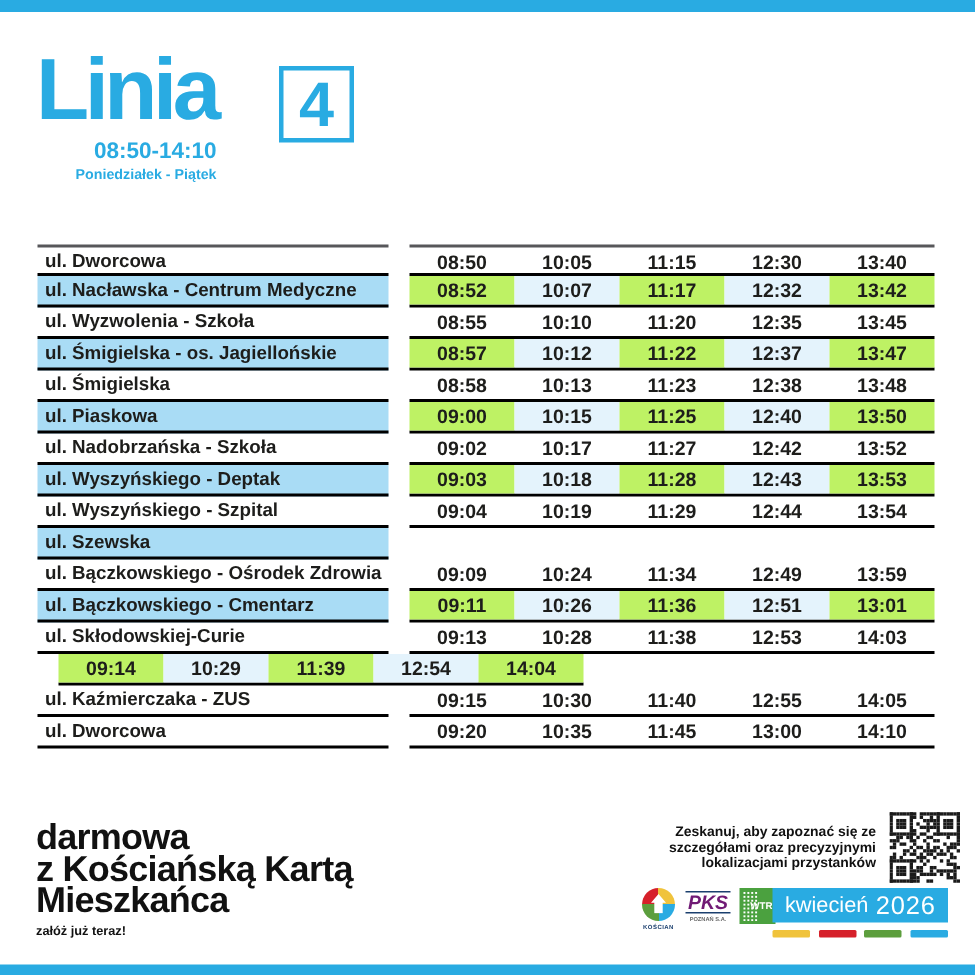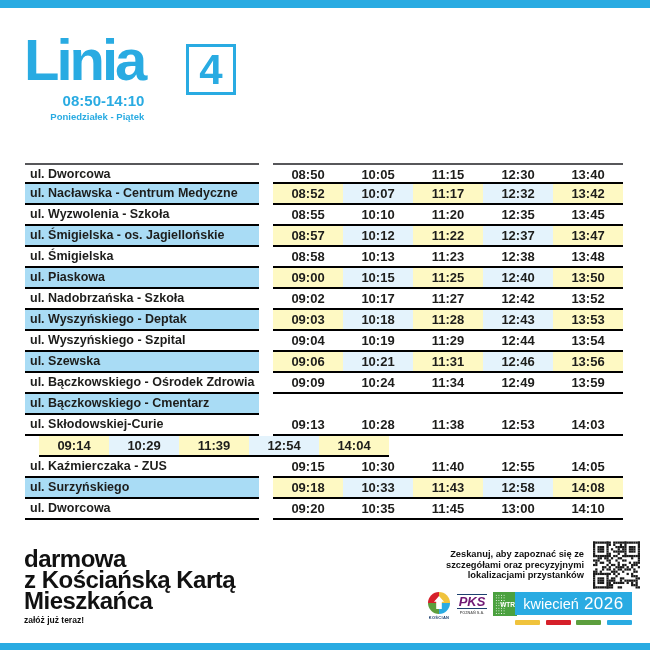--- a/index.html
+++ b/index.html
@@ -32,21 +32,21 @@
   .stop {
     width:234px; font-size:12.5px; font-weight:bold; line-height:19px;
     padding-left:5px; white-space:nowrap; overflow:hidden;
   }
   .gap { width:14px; }
   .times { width:350px; display:flex; }
   .time {
     width:70px; text-align:center; font-size:13px; font-weight:bold; line-height:19px;
   }
   .row.hl .stop { background:#a9dcf5; }
-  .row.hl .time.med { background:#fef9c3;text-align:center; }
+  .row.hl .time.med { background:#bef264;text-align:center; }
   .row.hl .time.pale { background:#e4f3fc; }
 
   
   .promo { position:absolute; left:24px; top:548px; }
   .promo-line { font-size:24px; font-weight:bold; color:#111111; line-height:21px; letter-spacing:-0.5px; }
   .promo-sub { font-size:8.5px; font-weight:bold; color:#111111; margin-top:4px; }
 
   
   .qr-caption {
     position:absolute; right:66px; top:549px; width:200px; text-align:right;
@@ -203,42 +203,42 @@
         <div class="time">09:04</div>
         <div class="time">10:19</div>
         <div class="time">11:29</div>
         <div class="time">12:44</div>
         <div class="time">13:54</div>
       </div>
     </div>
     <div class="row hl">
       <div class="stop">ul. Szewska</div>
       <div class="gap"></div>
-      <div class="times">
-        <div class="time med">09:06</div>
-        <div class="time pale">10:21</div>
-        <div class="time med">11:31</div>
-        <div class="time pale">12:46</div>
-        <div class="time med">13:56</div>
-      </div>
     </div>
     <div class="row">
       <div class="stop">ul. Bączkowskiego - Ośrodek Zdrowia</div>
       <div class="gap"></div>
       <div class="times">
         <div class="time">09:09</div>
         <div class="time">10:24</div>
         <div class="time">11:34</div>
         <div class="time">12:49</div>
         <div class="time">13:59</div>
       </div>
     </div>
     <div class="row hl">
       <div class="stop">ul. Bączkowskiego - Cmentarz</div>
       <div class="gap"></div>
+      <div class="times">
+        <div class="time med">09:11</div>
+        <div class="time pale">10:26</div>
+        <div class="time med">11:36</div>
+        <div class="time pale">12:51</div>
+        <div class="time med">13:01</div>
+      </div>
     </div>
     <div class="row">
       <div class="stop">ul. Skłodowskiej-Curie</div>
       <div class="gap"></div>
       <div class="times">
         <div class="time">09:13</div>
         <div class="time">10:28</div>
         <div class="time">11:38</div>
         <div class="time">12:53</div>
         <div class="time">14:03</div>
@@ -256,31 +256,20 @@
     </div>
     <div class="row">
       <div class="stop">ul. Kaźmierczaka - ZUS</div>
       <div class="gap"></div>
       <div class="times">
         <div class="time">09:15</div>
         <div class="time">10:30</div>
         <div class="time">11:40</div>
         <div class="time">12:55</div>
         <div class="time">14:05</div>
-      </div>
-    </div>
-    <div class="row hl">
-      <div class="stop">ul. Surzyńskiego</div>
-      <div class="gap"></div>
-      <div class="times">
-        <div class="time med">09:18</div>
-        <div class="time pale">10:33</div>
-        <div class="time med">11:43</div>
-        <div class="time pale">12:58</div>
-        <div class="time med">14:08</div>
       </div>
     </div>
     <div class="row">
       <div class="stop">ul. Dworcowa</div>
       <div class="gap"></div>
       <div class="times">
         <div class="time">09:20</div>
         <div class="time">10:35</div>
         <div class="time">11:45</div>
         <div class="time">13:00</div>

